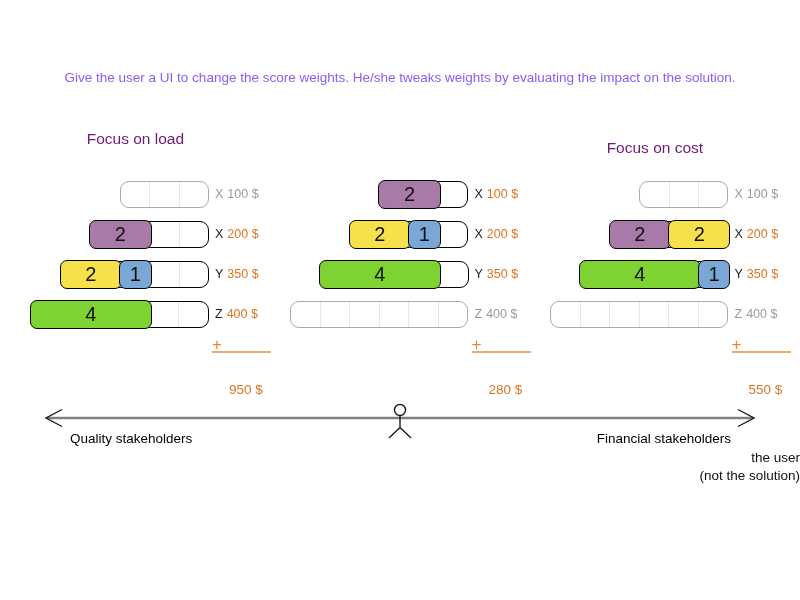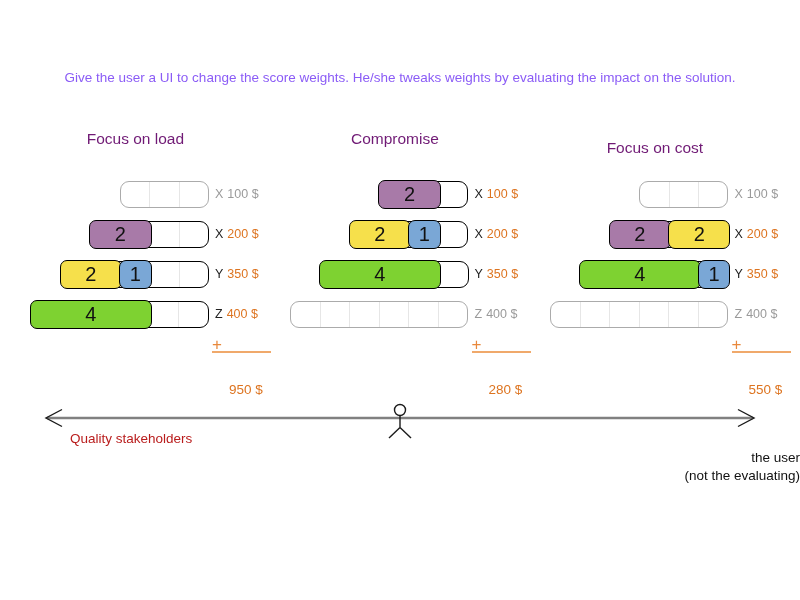--- a/index.html
+++ b/index.html
@@ -20,21 +20,21 @@
   .wblock{
     position:absolute;top:-2px;height:29px;box-sizing:border-box;border:1.7px solid #000;
     border-radius:7px;display:flex;align-items:center;justify-content:center;
     font-size:20px;color:#111;
   }
   .row-label{font-size:12.5px;white-space:nowrap;}
   .row-label .letter{margin-right:4px;}
   .sum-plus{font-size:17px;line-height:16px;}
   .sum-line{height:2px;}
   .sum-total{font-size:13.5px;text-align:center;white-space:nowrap;margin-top:27px;}
-  .axis-label{font-size:13.5px;color:#b91c1c;white-space:nowrap;}
+  .axis-label{font-size:13.5px;color:#000000;white-space:nowrap;}
   #user-label-1,#user-label-2{left:0;width:800px;text-align:right;font-size:13.5px;color:#111;}
 </style>
 </head>
 <body>
 
 <div id="stage">
   <div id="subtitle" class="abs">Give the user a UI to change the score weights. He/she tweaks weights by evaluating the impact on the solution.</div>
 
   <div id="diagram" class="abs" style="left:0;top:0;width:800px;height:600px;">
       <div class="abs scenario-title" style="left: -0.2px; width: 271.2px;">Focus on load</div>
@@ -84,21 +84,20 @@
           <div class="wcell"></div>
         </div>
         <div class="wblock" style="left: -2px; width: 121.8px; background: rgb(126, 210, 49);">
           <span>4</span>
         </div>
       </div>
       <div class="abs row-label" style="left: 215px; top: 307px;"><span class="letter" style="color: rgb(34, 34, 34);">Z</span><span class="price" style="color: rgb(221, 116, 32);">400 $</span></div>
       <div class="abs sum-plus" style="left: 212px; top: 337px; color: rgb(232, 136, 60);">+</div>
       <div class="abs sum-line" style="left: 212px; top: 351px; width: 59px; background: rgb(240, 169, 107);"></div>
       <div class="abs sum-total" style="left: 217px; top: 355px; width: 58px; color: rgb(221, 116, 32);">950 $</div>
-      <div class="abs scenario-title" style="left: 259.3px; width: 271.2px;">Compromise</div>
       <div class="abs wbox active" style="left: 379.4px; top: 181px; width: 89.1px;">
         <div class="wgrid">
           <div class="wcell"></div>
           <div class="wcell"></div>
           <div class="wcell"></div>
         </div>
         <div class="wblock" style="left: -2px; width: 62.4px; background: rgb(168, 122, 168);">
           <span>2</span>
         </div>
       </div>
@@ -207,15 +206,16 @@
     <polyline points="738,14.5 754,23 738,31.5" fill="none" stroke="#1a1a1a" stroke-width="1.4"></polyline>
     <g stroke="#1a1a1a" stroke-width="1.4" fill="none">
       <circle cx="400" cy="15" r="5.5" fill="#ffffff"></circle>
       <line x1="400" y1="20.5" x2="400" y2="32.5"></line>
       <line x1="400" y1="32.5" x2="389" y2="43"></line>
       <line x1="400" y1="32.5" x2="411" y2="43"></line>
     </g>
   </svg>
 
   <div class="abs axis-label" style="left:70px;top:431px;">Quality stakeholders</div>
+  <div class="abs axis-label" style="right:69px;top:431px;text-align:right;">Financial stakeholders</div>
   <div id="user-label-1" class="abs" style="top:450px;">the user</div>
-  <div id="user-label-2" class="abs" style="top:468px;">(not the evaluating)</div>
+  <div id="user-label-2" class="abs" style="top:468px;">(not the solution)</div>
 </div>
 
 </body></html>

